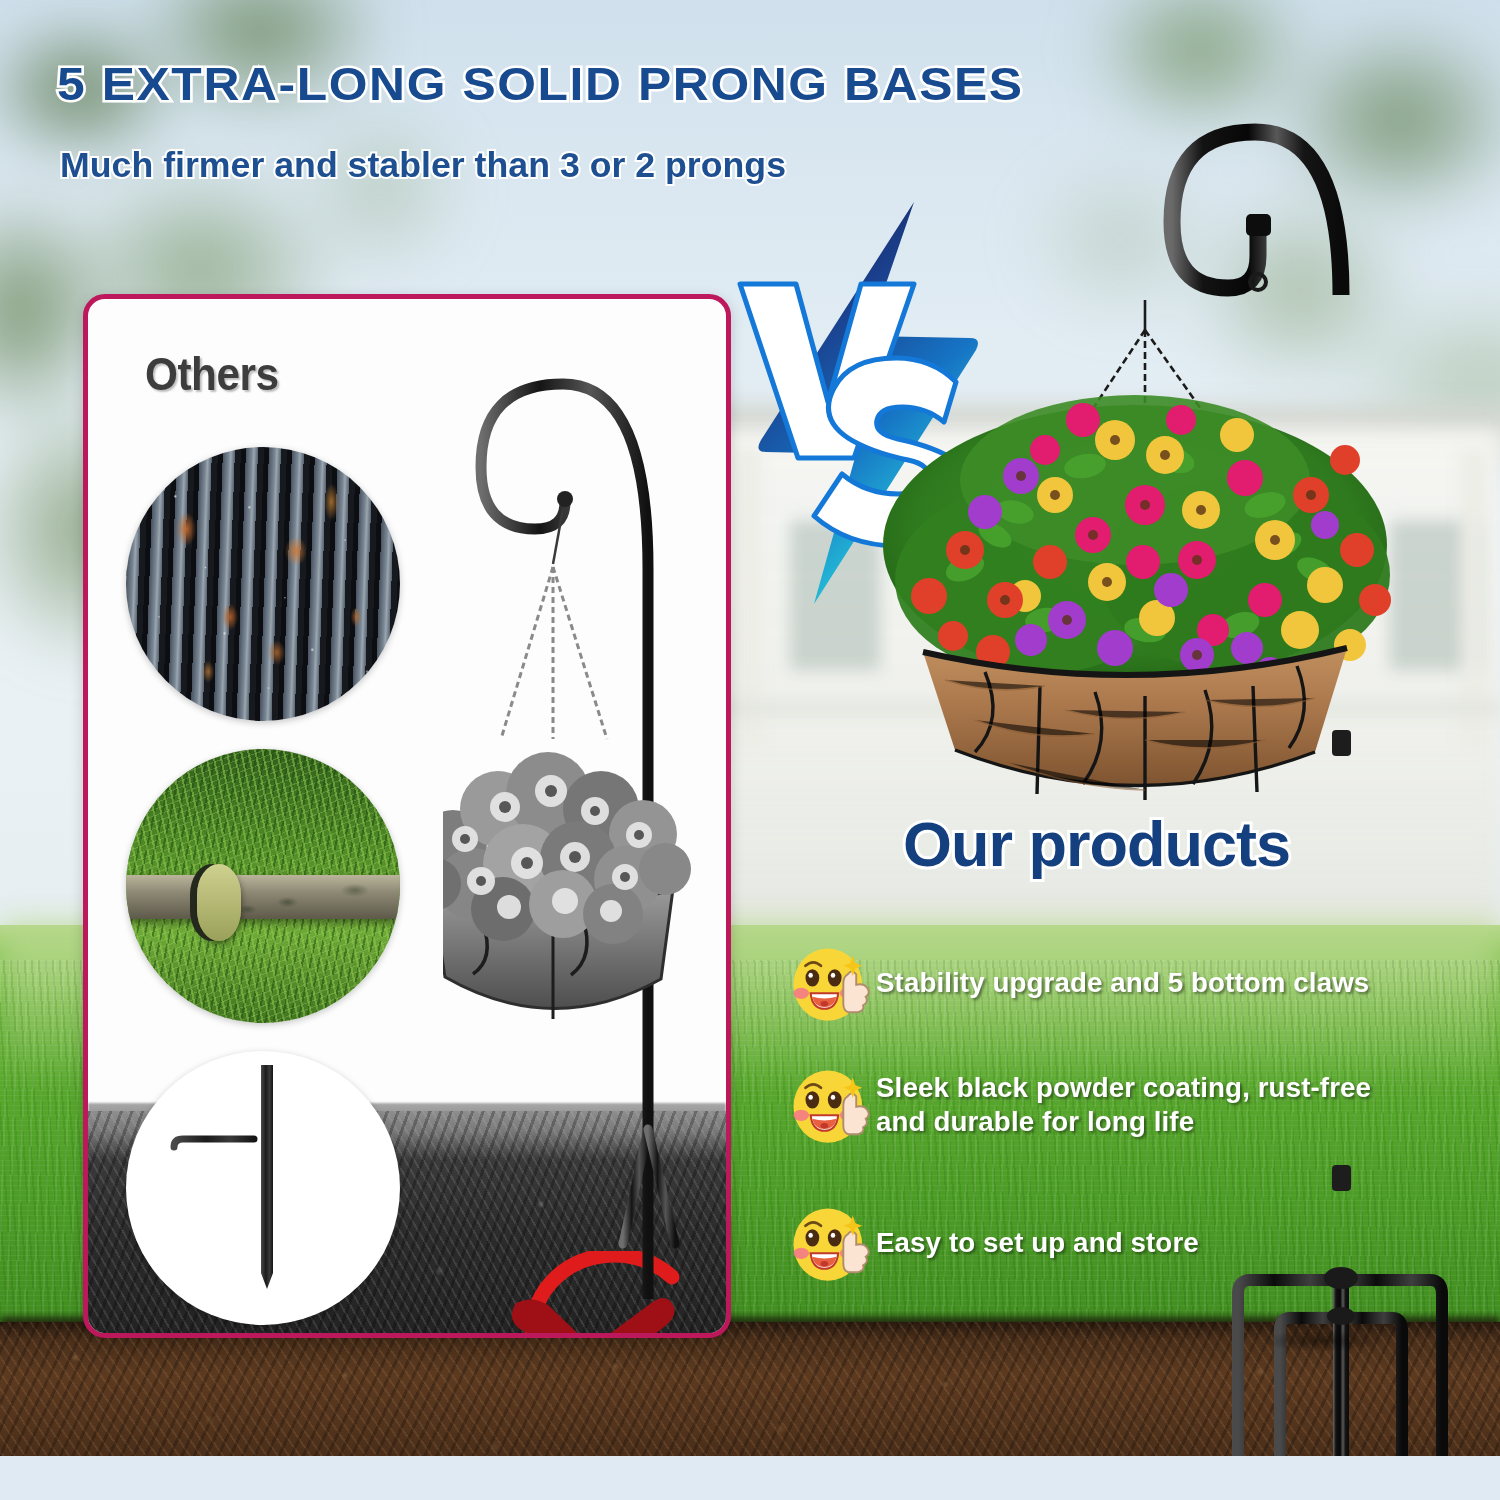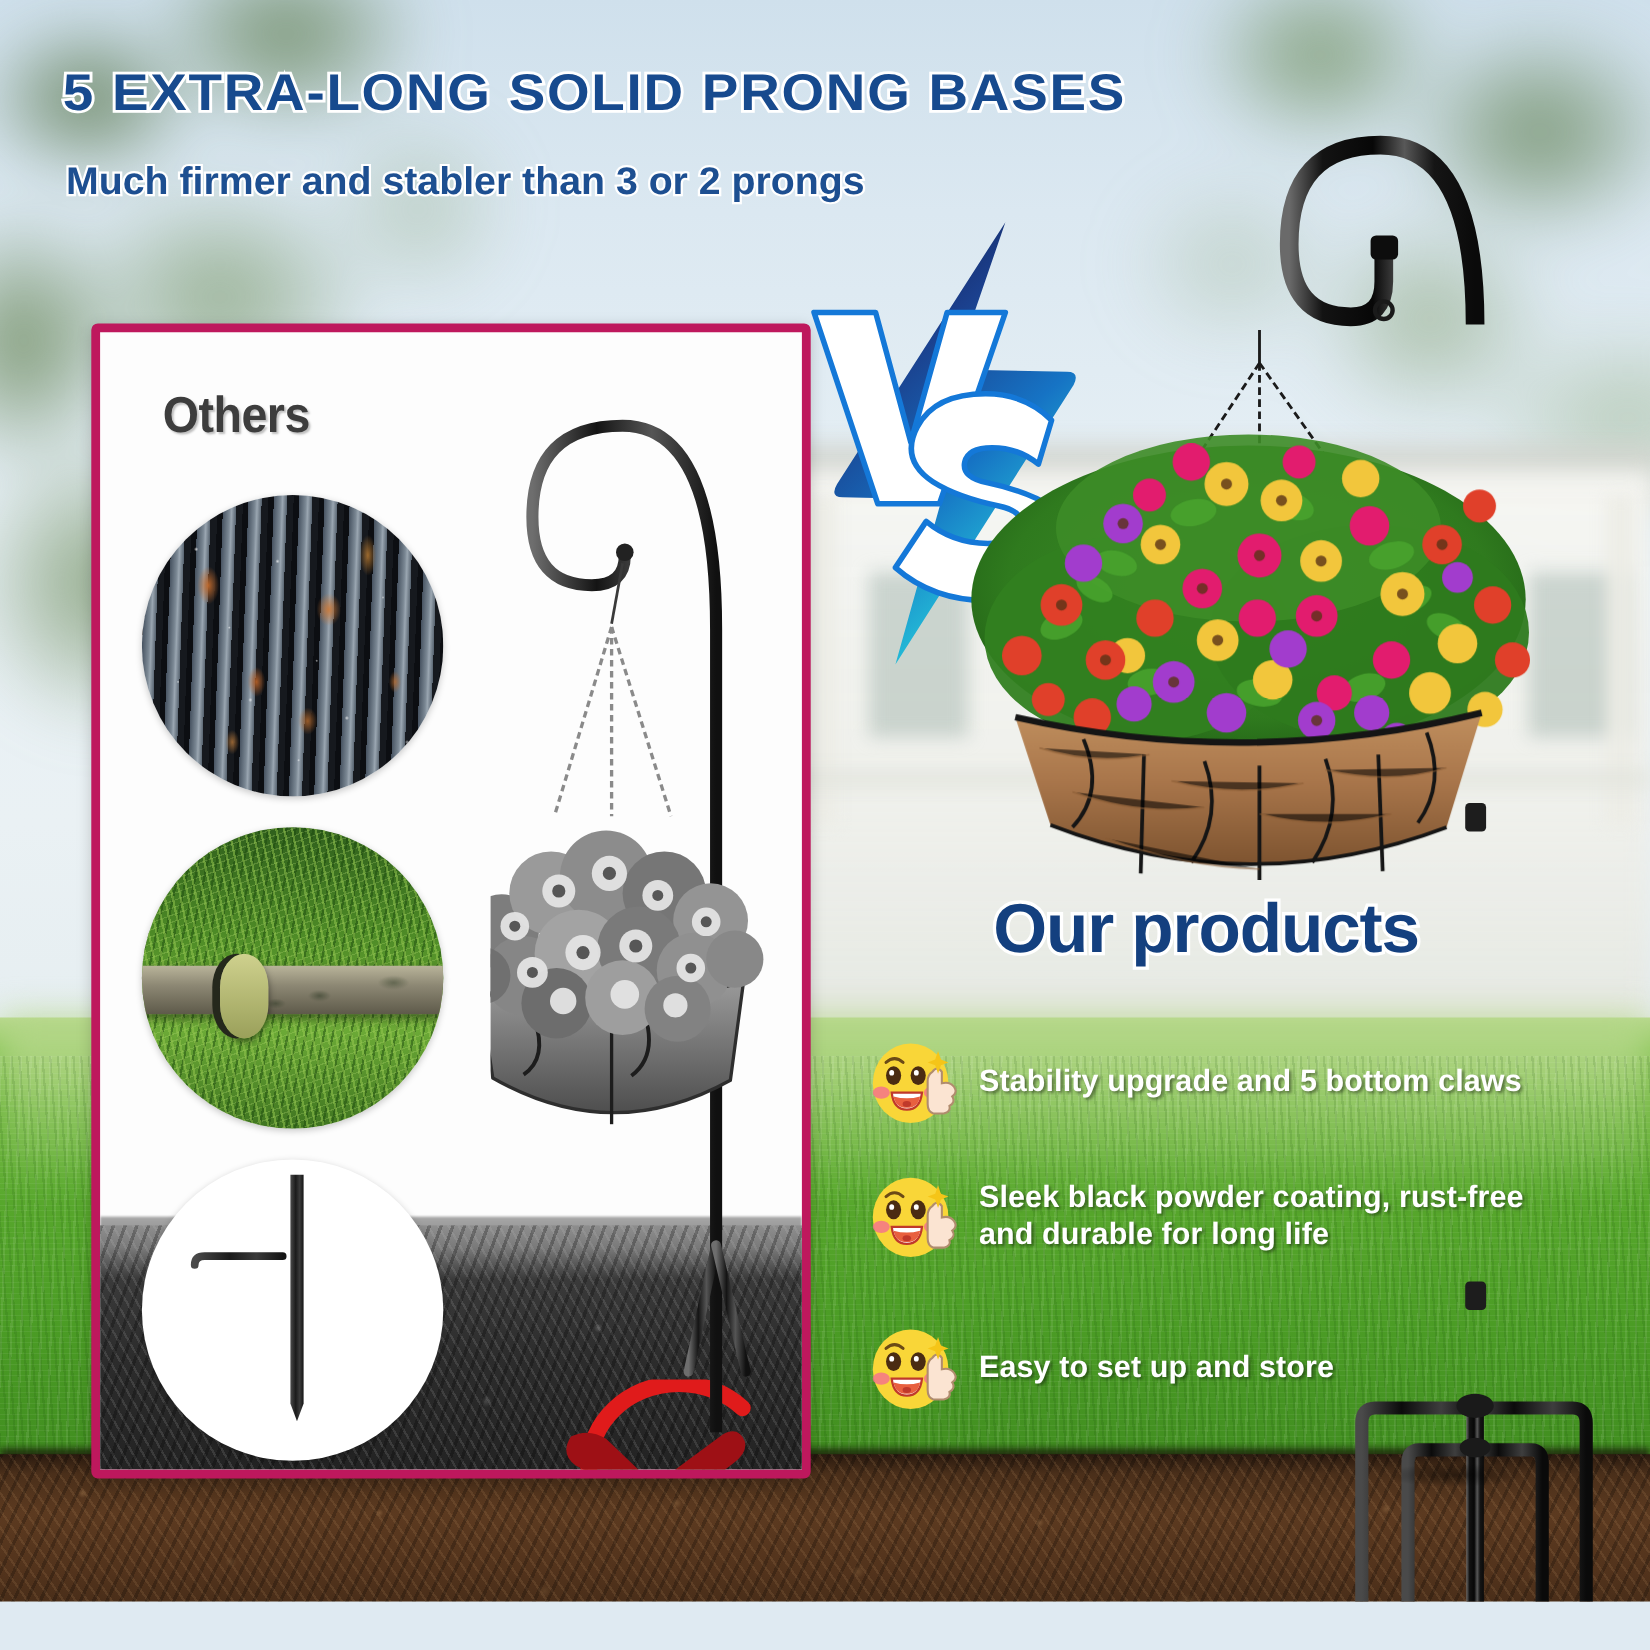--- a/index.html
+++ b/index.html
@@ -125,21 +125,21 @@
     color:#1d4f91;
     -webkit-text-stroke:4px #ffffff;
     paint-order:stroke fill;
     white-space:nowrap;
     transform:scaleX(1.02);transform-origin:left center;
   }
 
   
   .card{
     position:absolute;left:83px;top:294px;width:638px;height:1034px;
-    background:#fdfdfd;border:8px solid #be185d;border-radius:6px;
+    background:#fdfdfd;border:5px solid #be185d;border-radius:22px;
     overflow:hidden;
     box-shadow:0 4px 14px rgba(0,0,0,.18);
   }
   .card-label{
     position:absolute;left:57px;top:48px;
     font-size:46px;font-weight:bold;color:#3d3d3d;letter-spacing:-.5px;
     text-shadow:2px 2px 2px rgba(0,0,0,.25);
     transform:scaleX(.92);transform-origin:left center;
   }
   
@@ -257,21 +257,21 @@
   
   .our-title{
     position:absolute;left:903px;top:808px;
     font-size:63px;font-weight:bold;color:#14407f;
     -webkit-text-stroke:6px #ffffff;
     paint-order:stroke fill;
     white-space:nowrap;letter-spacing:-1px;
     transform:scaleX(1.0);transform-origin:left center;
   }
   .feat{
-    position:absolute;display:flex;align-items:center;gap:14px;
+    position:absolute;display:flex;align-items:center;
   }
   .feat-txt{
     font-size:28px;font-weight:bold;color:#ffffff;line-height:1.22;
     text-shadow:2px 2px 3px rgba(0,0,0,.45);
     letter-spacing:.1px;
     transform:scaleX(.99);transform-origin:left center;
   }
   .emoji{width:86px;height:86px;flex:0 0 86px;position:relative;}
 
   

